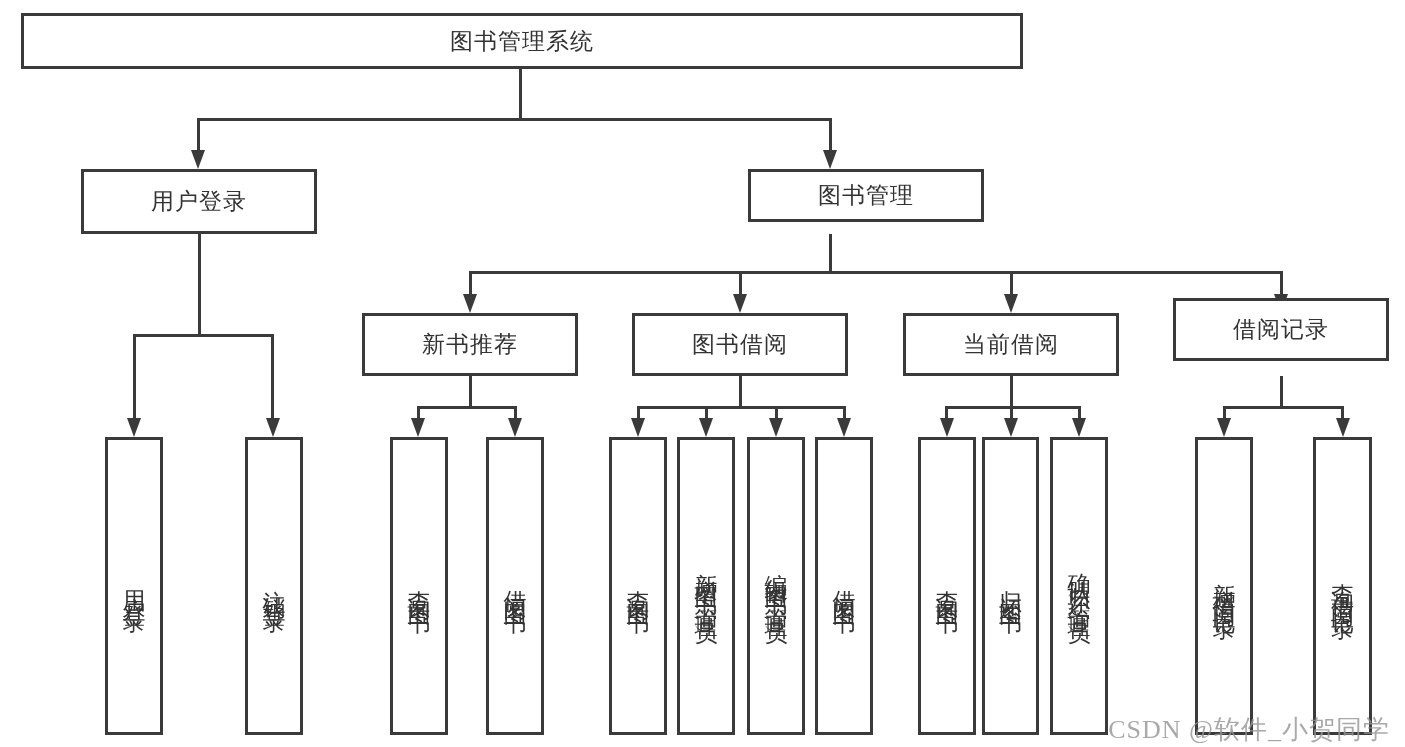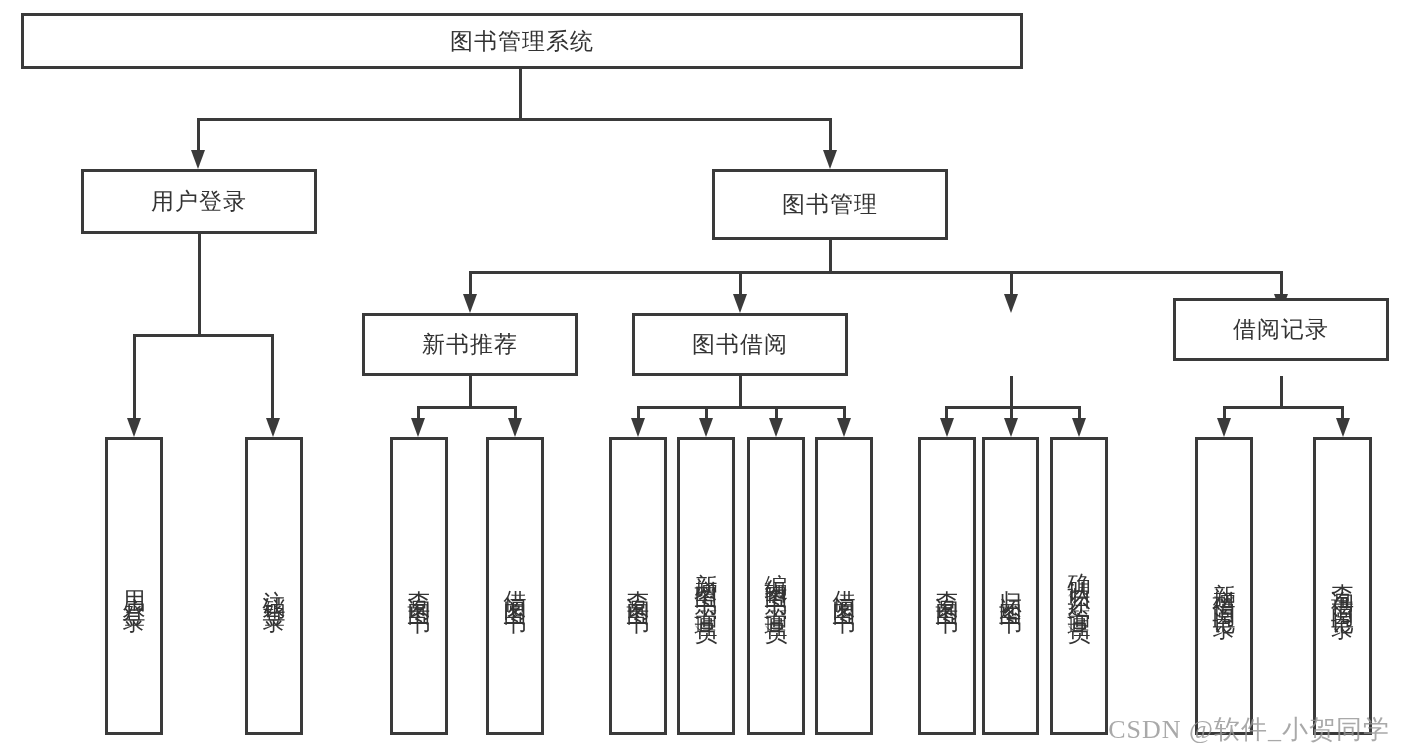--- a/index.html
+++ b/index.html
@@ -93,29 +93,32 @@
   <div class="vl" style="left:1341px;top:406px;height:14px"></div>
   <div class="arrow" style="left:1336px;top:418px"></div>
 
   <div class="box h" style="left:21px;top:13px;width:1002px;height:56px">
     <span>图书管理系统</span>
   </div>
 
   <div class="box h" style="left:81px;top:169px;width:236px;height:65px">
     <span>用户登录</span>
   </div>
-  <div class="box h" style="left:712px;top:169px;width:236px;height:71px">
+  <div class="box h" style="left:748px;top:169px;width:236px;height:53px">
     <span>图书管理</span>
   </div>
 
   <div class="box h" style="left:632px;top:313px;width:216px;height:63px">
     <span>图书借阅</span>
   </div>
   <div class="box h" style="left:362px;top:313px;width:216px;height:63px">
     <span>新书推荐</span>
+  </div>
+  <div class="box h" style="left:903px;top:313px;width:216px;height:63px">
+    <span>当前借阅</span>
   </div>
   <div class="box h" style="left:1173px;top:298px;width:216px;height:63px">
     <span>借阅记录</span>
   </div>
 
   <div class="box v" style="left:105px;top:437px;width:58px;height:298px">
     <span>用户登录</span>
   </div>
   <div class="box v" style="left:245px;top:437px;width:58px;height:298px">
     <span>注销登录</span>

